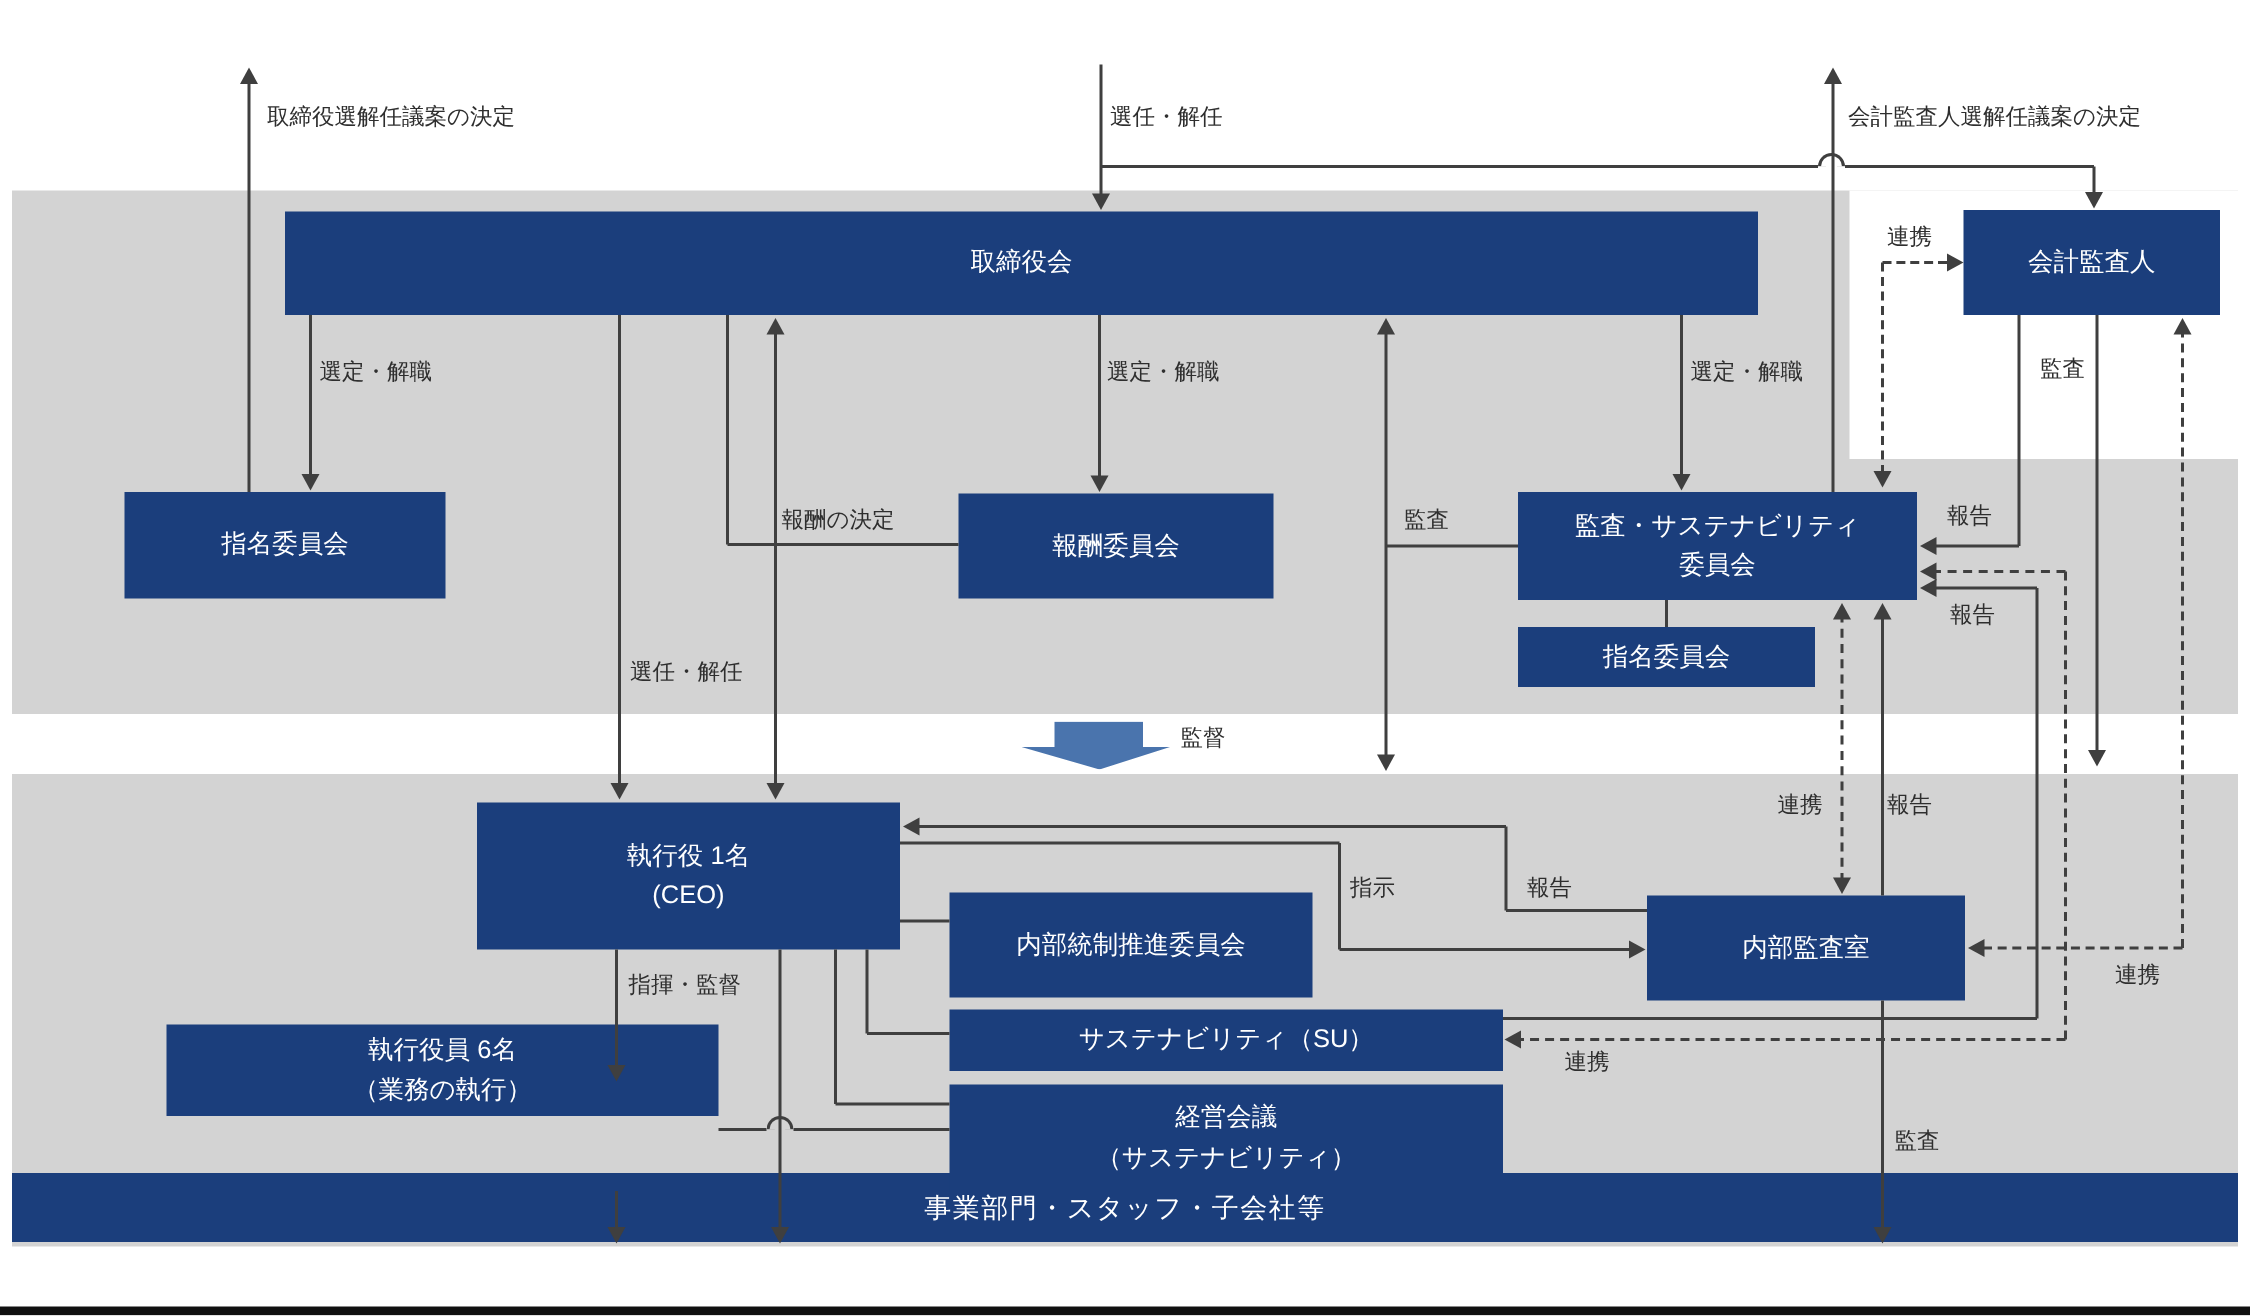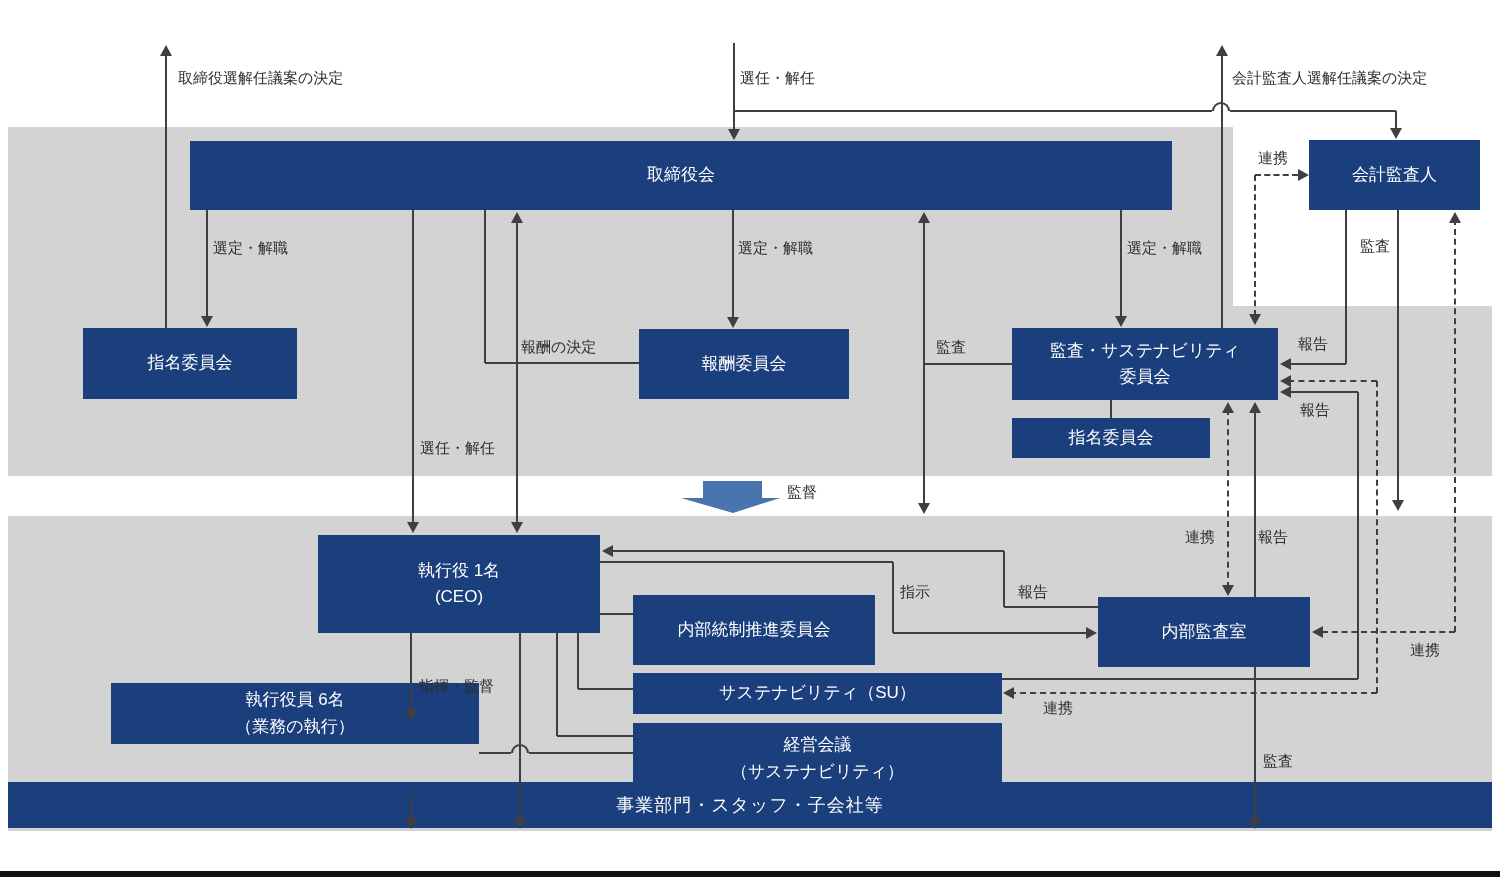--- a/index.html
+++ b/index.html
@@ -172,18 +172,18 @@
       <div class="lbl" style="left: 1298px; top: 344px;">報告</div>
       <div class="lbl" style="left: 521px; top: 347px;">報酬の決定</div>
       <div class="lbl" style="left: 936px; top: 347px;">監査</div>
       <div class="lbl" style="left: 1300px; top: 410px;">報告</div>
       <div class="lbl" style="left: 420px; top: 448px;">選任・解任</div>
       <div class="lbl" style="left: 787px; top: 492px;">監督</div>
       <div class="lbl" style="left: 1185px; top: 537px;">連携</div>
       <div class="lbl" style="left: 1258px; top: 537px;">報告</div>
       <div class="lbl" style="left: 1018px; top: 592px;">報告</div>
       <div class="lbl" style="left: 900px; top: 592px;">指示</div>
-      <div class="lbl" style="left: 419px; top: 686px;">指揮・監督</div>
+      <div class="lbl" style="left: 419px; top: 657px;">指揮・監督</div>
       <div class="lbl" style="left: 1043px; top: 708px;">連携</div>
       <div class="lbl" style="left: 1410px; top: 650px;">連携</div>
       <div class="lbl" style="left: 1263px; top: 761px;">監査</div>
     </div>
 </div>
 
 </body></html>

